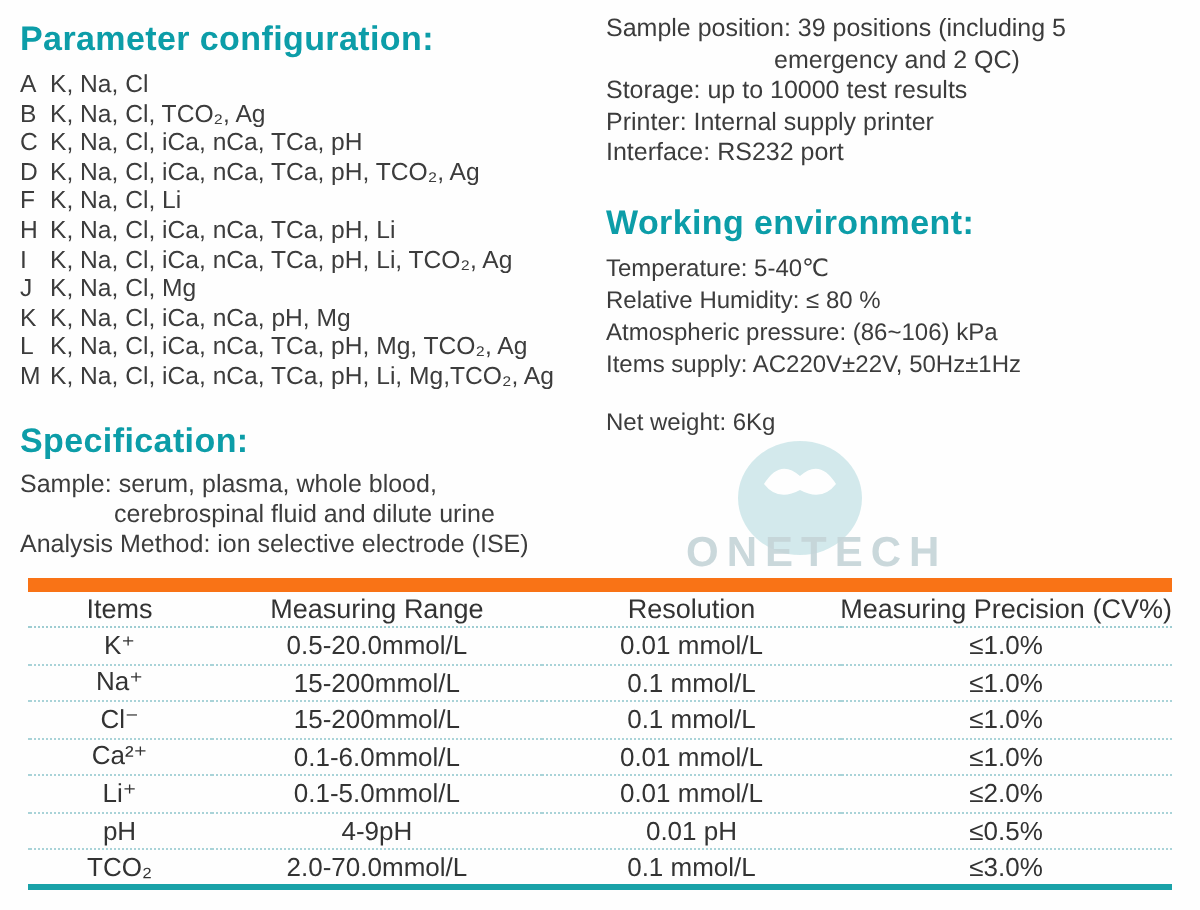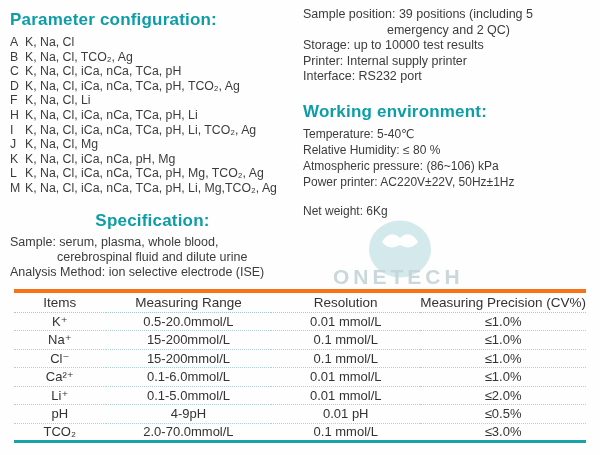--- a/index.html
+++ b/index.html
@@ -8,53 +8,53 @@
     font-family:"Liberation Sans","DejaVu Sans",sans-serif;
     background:#ffffff; color:#3c3c3c; overflow:hidden;
     -webkit-font-smoothing:antialiased;
   }
   .page { position:relative; width:600px; height:455px; background:#fefefe; }
 
   
   .watermark { position:absolute; z-index:0; }
   .wm-circle { position:absolute; left:368px; top:220px; width:64px; height:58px; opacity:.75; }
   .wm-text {
-    position:absolute; left:333px; top:265px; width:200px;
+    position:absolute; left:343px; top:265px; width:200px;
     font-size:21px; font-weight:bold; letter-spacing:4px;
     color:#c5d4d8; opacity:.9;
   }
 
   .content { position:relative; z-index:1; }
 
   .teal-heading {
     color:#0c9da8; font-weight:bold; font-size:17px; letter-spacing:0.2px;
   }
 
   
   .left-col { position:absolute; left:10px; top:10px; width:285px; }
   .param-list { margin-top:5px; }
   .param-row { display:flex; font-size:12.3px; line-height:14.6px; white-space:nowrap; }
   .param-letter { width:15px; flex:0 0 15px; }
-  .spec-heading { margin-top:15px;text-align:center; }
+  .spec-heading { margin-top:15px; }
   .spec-lines { margin-top:4px; font-size:12.5px; line-height:15px; }
   .spec-line-indent { padding-left:47px; }
 
   
   .right-col { position:absolute; left:303px; top:7px; width:295px; }
   .r-line { font-size:12.5px; line-height:15.5px; white-space:nowrap; }
   .r-indent { padding-left:84px; }
   .working-heading { margin-top:17px; margin-bottom:4px; }
   .w-line { font-size:12px; line-height:16px; white-space:nowrap; }
   .dim-block { margin-top:13px; }
 
   
   .spec-table {
     position:absolute; left:14px; top:289px; width:572px;
     border-collapse:collapse; z-index:1;
-    border-top:4px solid #f97316; border-bottom:3px solid #1aa2a8;
+    border-top:7px solid #f97316; border-bottom:3px solid #1aa2a8;
   }
   .spec-table th {
     font-size:13.5px; font-weight:normal; color:#333;
     height:21px; text-align:center; vertical-align:middle;
     border-bottom:1px dotted #9ecdd2;
   }
   .spec-table td {
     font-size:13px; color:#333; height:18.5px;
     text-align:center; vertical-align:middle;
   }
@@ -139,21 +139,21 @@
       <div class="r-line">Sample position: 39 positions (including 5</div>
       <div class="r-line r-indent">emergency and 2 QC)</div>
       <div class="r-line">Storage: up to 10000 test results</div>
       <div class="r-line">Printer: Internal supply printer</div>
       <div class="r-line">Interface: RS232 port</div>
 
       <div class="teal-heading working-heading">Working environment:</div>
       <div class="w-line">Temperature: 5-40℃</div>
       <div class="w-line">Relative Humidity: ≤ 80 %</div>
       <div class="w-line">Atmospheric pressure: (86~106) kPa</div>
-      <div class="w-line">Power printer: AC220V±22V, 50Hz±1Hz</div>
+      <div class="w-line">Items supply: AC220V±22V, 50Hz±1Hz</div>
 
       <div class="dim-block">
         <div class="w-line">Net weight: 6Kg</div>
       </div>
     </div>
 
     <table class="spec-table">
       <colgroup>
         <col class="col-items">
           <col class="col-range">

